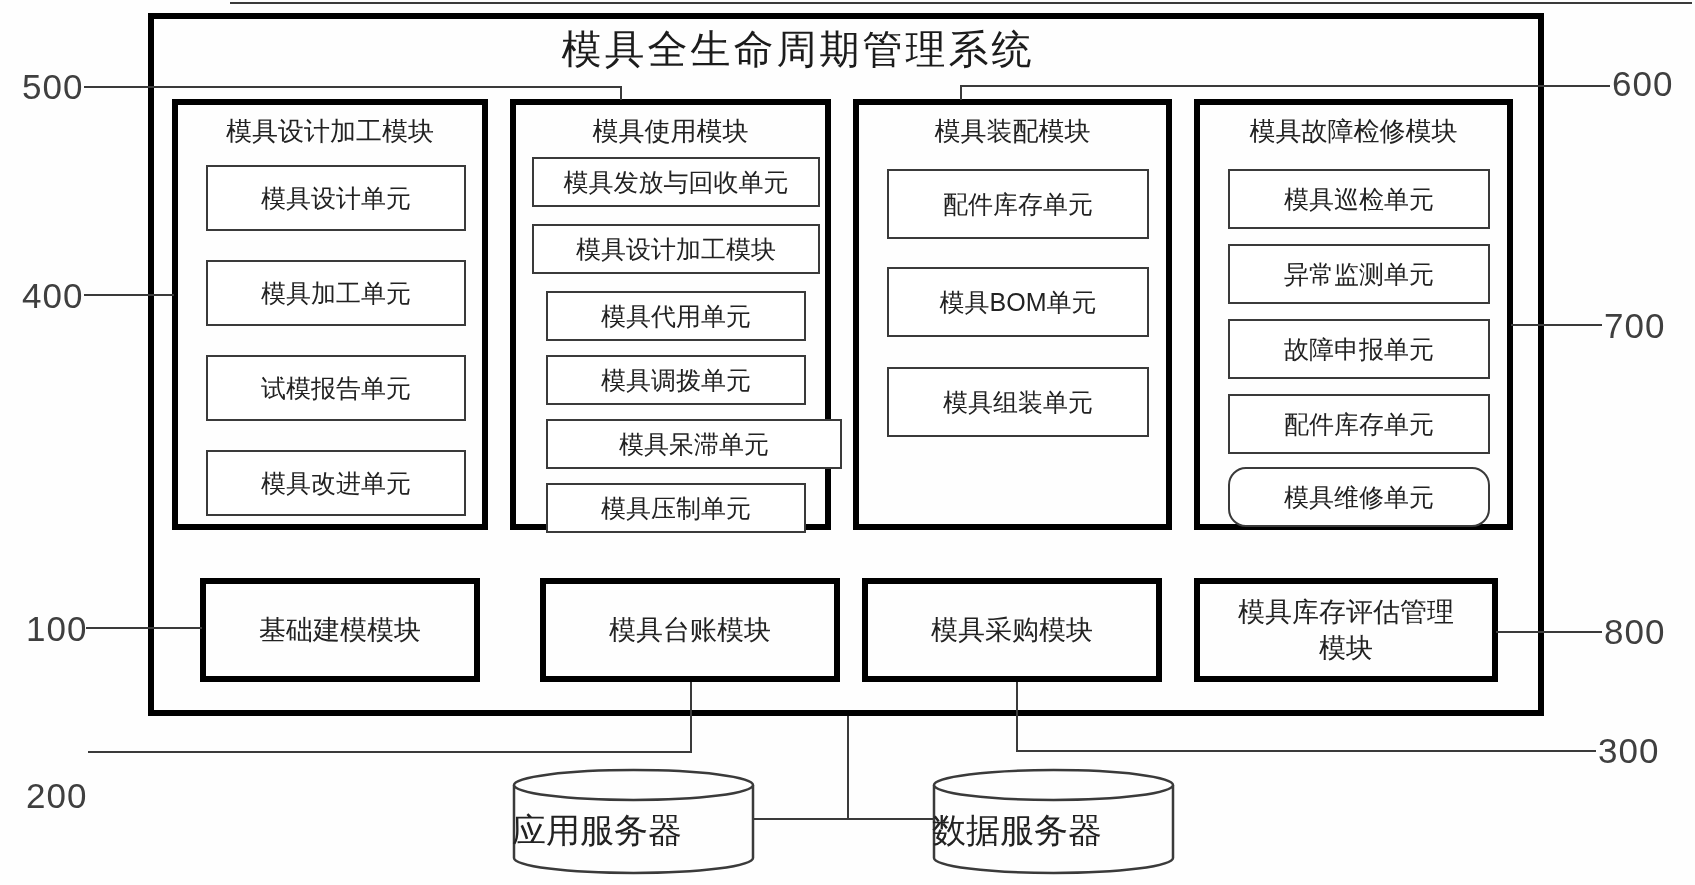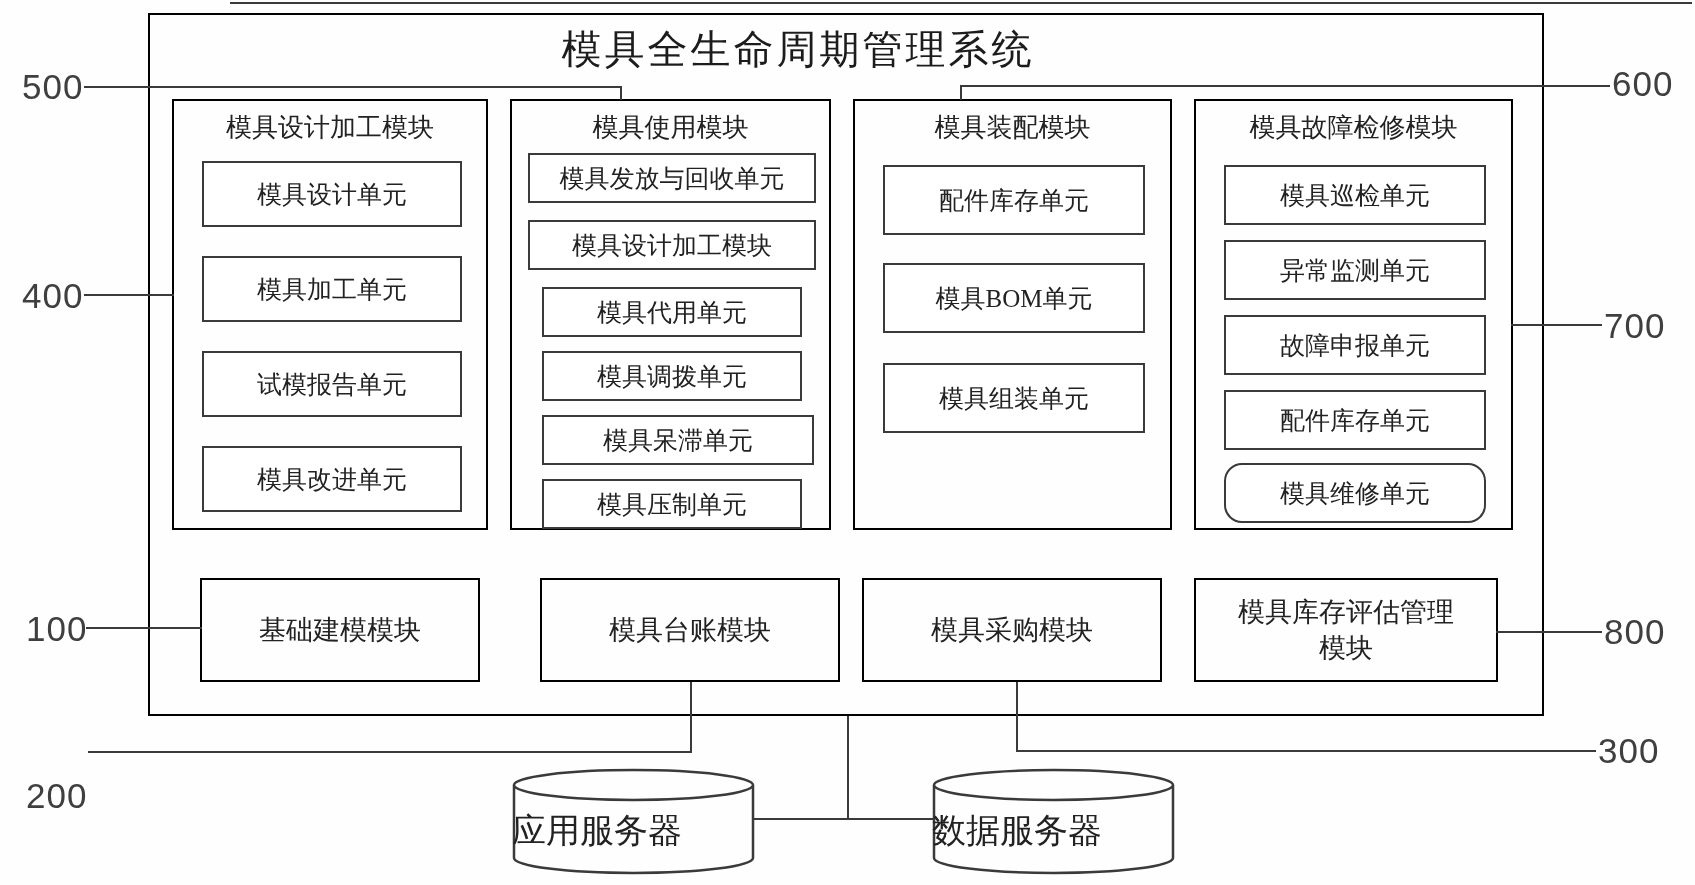--- a/index.html
+++ b/index.html
@@ -2,23 +2,22 @@
 <html><head>
 <meta charset="utf-8">
 <style>
   html,body { margin:0; padding:0; background:#ffffff; }
   .canvas {
     position:relative; width:1695px; height:885px; background:#fefefe;
     font-family:"Liberation Sans","DejaVu Sans",sans-serif; color:#262626;
     overflow:hidden;
   }
   .box {
-    position:absolute; border:2px solid #000000; background:transparent;
+    position:absolute; border:6px solid #000000; background:transparent;
     box-sizing:border-box;
-    font-family:Liberation Serif, serif;
   }
   .title {
     position:absolute; left:148px; top:22px; width:1300px; text-align:center;
     font-size:40px; font-weight:500; color:#1c1c1c; letter-spacing:3px;
   }
   .module-header {
     position:absolute; left:0; right:0; top:9px; text-align:center;
     font-size:26px; color:#222;
   }
   .unit {
@@ -61,21 +60,21 @@
     <div class="unit" style="left:28px; top:250px; width:260px; height:66px;">试模报告单元</div>
     <div class="unit" style="left:28px; top:345px; width:260px; height:66px;">模具改进单元</div>
   </div>
 
   <div class="box" style="left:510px; top:99px; width:321px; height:431px;">
     <div class="module-header">模具使用模块</div>
     <div class="unit" style="left:16px; top:52px;  width:288px; height:50px;">模具发放与回收单元</div>
     <div class="unit" style="left:16px; top:119px; width:288px; height:50px;">模具设计加工模块</div>
     <div class="unit" style="left:30px; top:186px; width:260px; height:50px;">模具代用单元</div>
     <div class="unit" style="left:30px; top:250px; width:260px; height:50px;">模具调拨单元</div>
-    <div class="unit" style="left:30px; top:314px; width:272px; height:50px;">模具呆滞单元</div>
+    <div class="unit" style="left:30px; top:314px; width:296px; height:50px;">模具呆滞单元</div>
     <div class="unit" style="left:30px; top:378px; width:260px; height:50px;">模具压制单元</div>
   </div>
 
   <div class="box" style="left:853px; top:99px; width:319px; height:431px;">
     <div class="module-header">模具装配模块</div>
     <div class="unit" style="left:28px; top:64px;  width:262px; height:70px;">配件库存单元</div>
     <div class="unit" style="left:28px; top:162px; width:262px; height:70px;">模具BOM单元</div>
     <div class="unit" style="left:28px; top:262px; width:262px; height:70px;">模具组装单元</div>
   </div>
 

